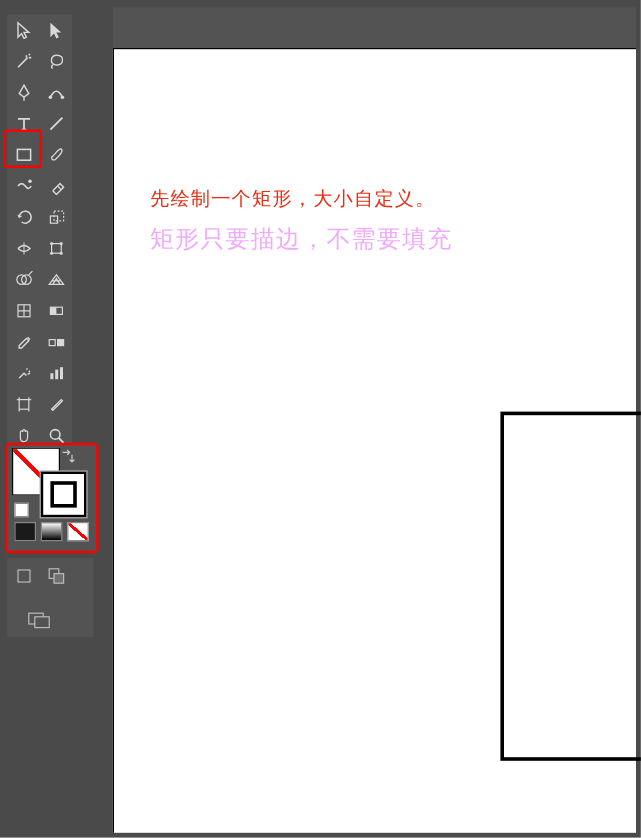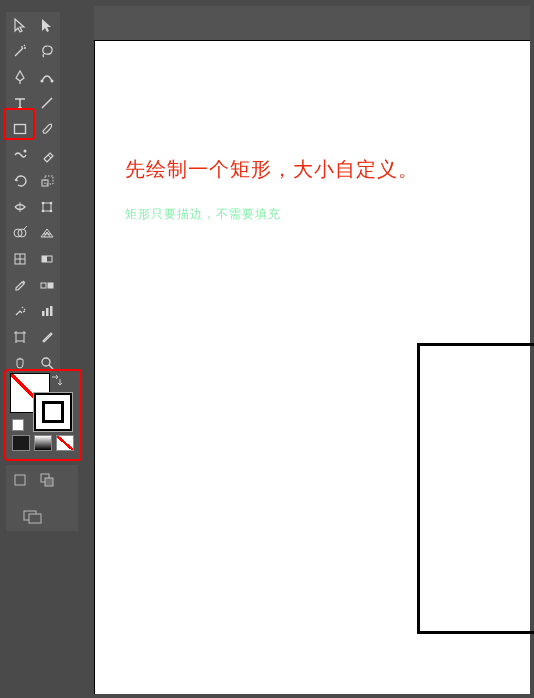--- a/index.html
+++ b/index.html
@@ -33,22 +33,22 @@
 .mode-none::before { content:""; position:absolute; left:0; top:0; width:100%; height:100%; background:linear-gradient(to top right, transparent 44%, #ff0000 44%, #ff0000 56%, transparent 56%); }
 
 
 .extra { position:absolute; left:6px; top:465px; width:72px; background:#535353; }
 .extra .row { padding:2px 0; }
 
 
 .canvas-wrap { position:absolute; left:94px; top:40px; width:436px; height:654px; background:#fff; border-left:1px solid #000; border-top:1px solid #000; }
 .ruler-shadow { position:absolute; left:94px; top:6px; width:436px; height:34px; background:#535353; }
 
-.note1 { position:absolute; left:125px; top:156px; color:#eb2b0f; font-size:20px; letter-spacing:1px; }
-.note2 { position:absolute; left:125px; top:186px; color:#86efac; font-size:12px; letter-spacing:1px;margin-top:20px; }
+.note1 { position:absolute; left:125px; top:156px; color:#eb2b0f; font-size:16px; letter-spacing:1px; }
+.note2 { position:absolute; left:125px; top:186px; color:#f0abfc; font-size:20px; letter-spacing:1px; }
 
 .drawn-rect { position:absolute; left:322px; top:302px; width:143px; height:291px; border:3px solid #000; background:transparent; }
 
 </style>
 </head>
 <body>
 
 <div class="ruler-shadow"></div>
 
 <div class="tb">

